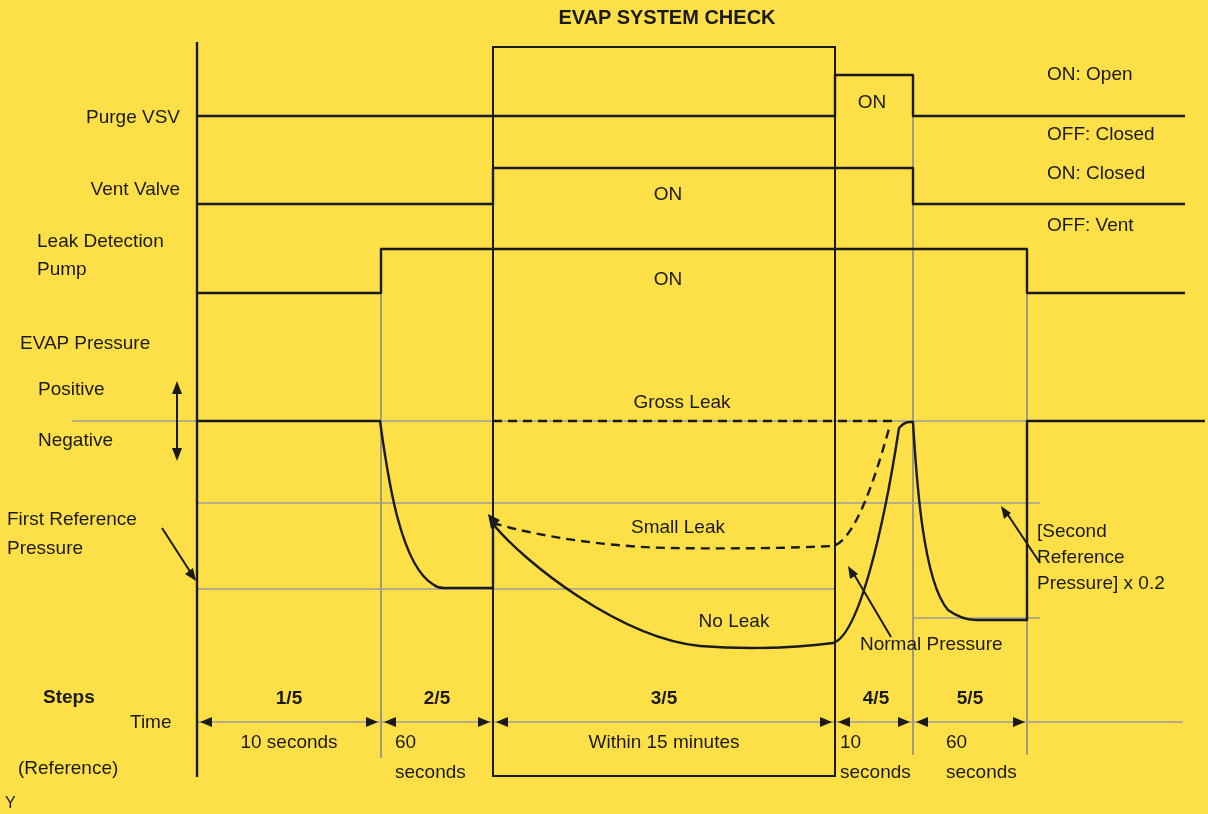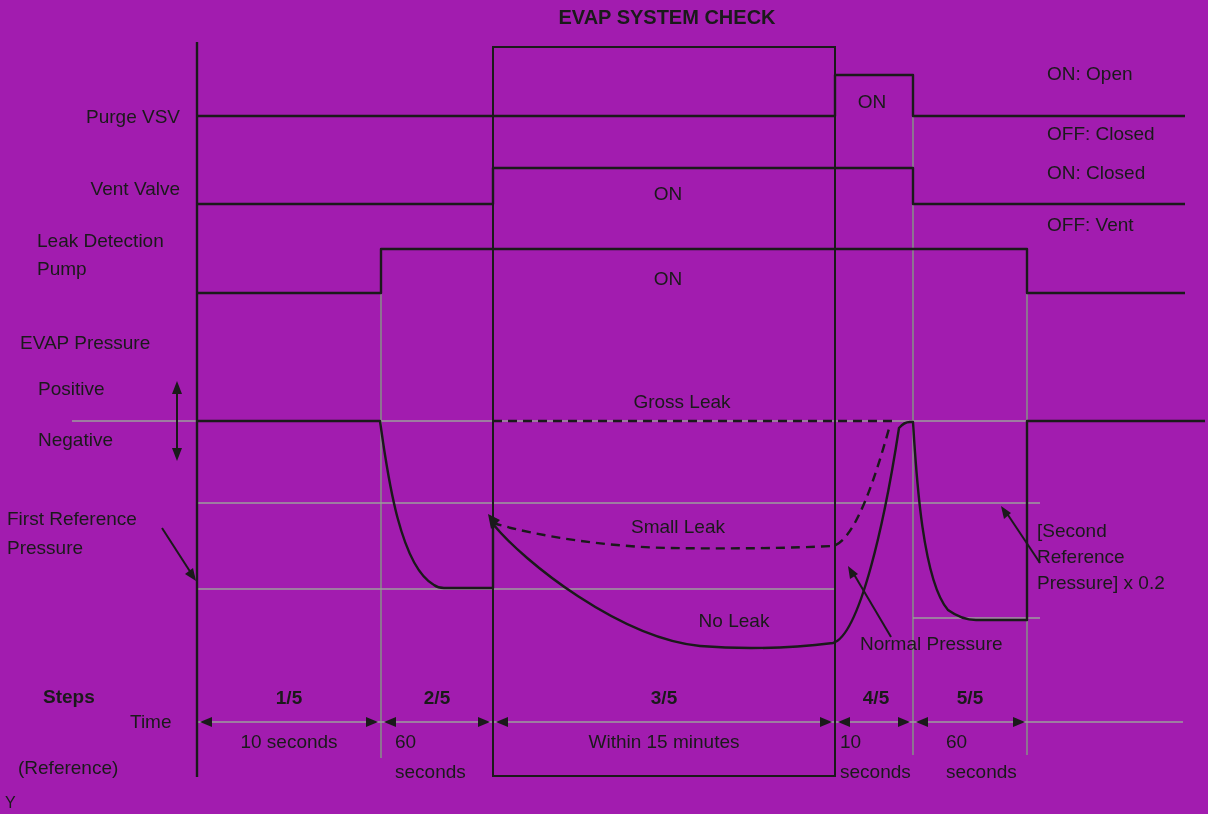--- a/index.html
+++ b/index.html
@@ -1,16 +1,16 @@
 <!DOCTYPE html>
 <html><head>
 <meta charset="utf-8">
 <style>
   html,body { margin:0; padding:0; background:#ffffff; }
-  .stage { position:relative; width:1208px; height:814px; background:#a21caf; overflow:hidden; }
+  .stage { position:relative; width:1208px; height:814px; background:#fde047; overflow:hidden; }
   svg { display:block; }
   text { font-family:"Liberation Sans","DejaVu Sans",sans-serif; font-size:19px; fill:#1a1a1a; }
   text.bold { font-weight:bold; }
   text.title { font-size:20px; font-weight:bold; }
   text.small { font-size:16px; }
   .trace { fill:none; stroke-width:2.4px; stroke-linejoin:round; stroke-linecap:butt; }
   .dashed { stroke-dasharray:9 6; }
   .thin { fill:none; stroke-width:1.6px; }
   .boundary { fill:none; stroke-width:1.6px; }
   .pointer { fill:none; stroke-width:2px; }

